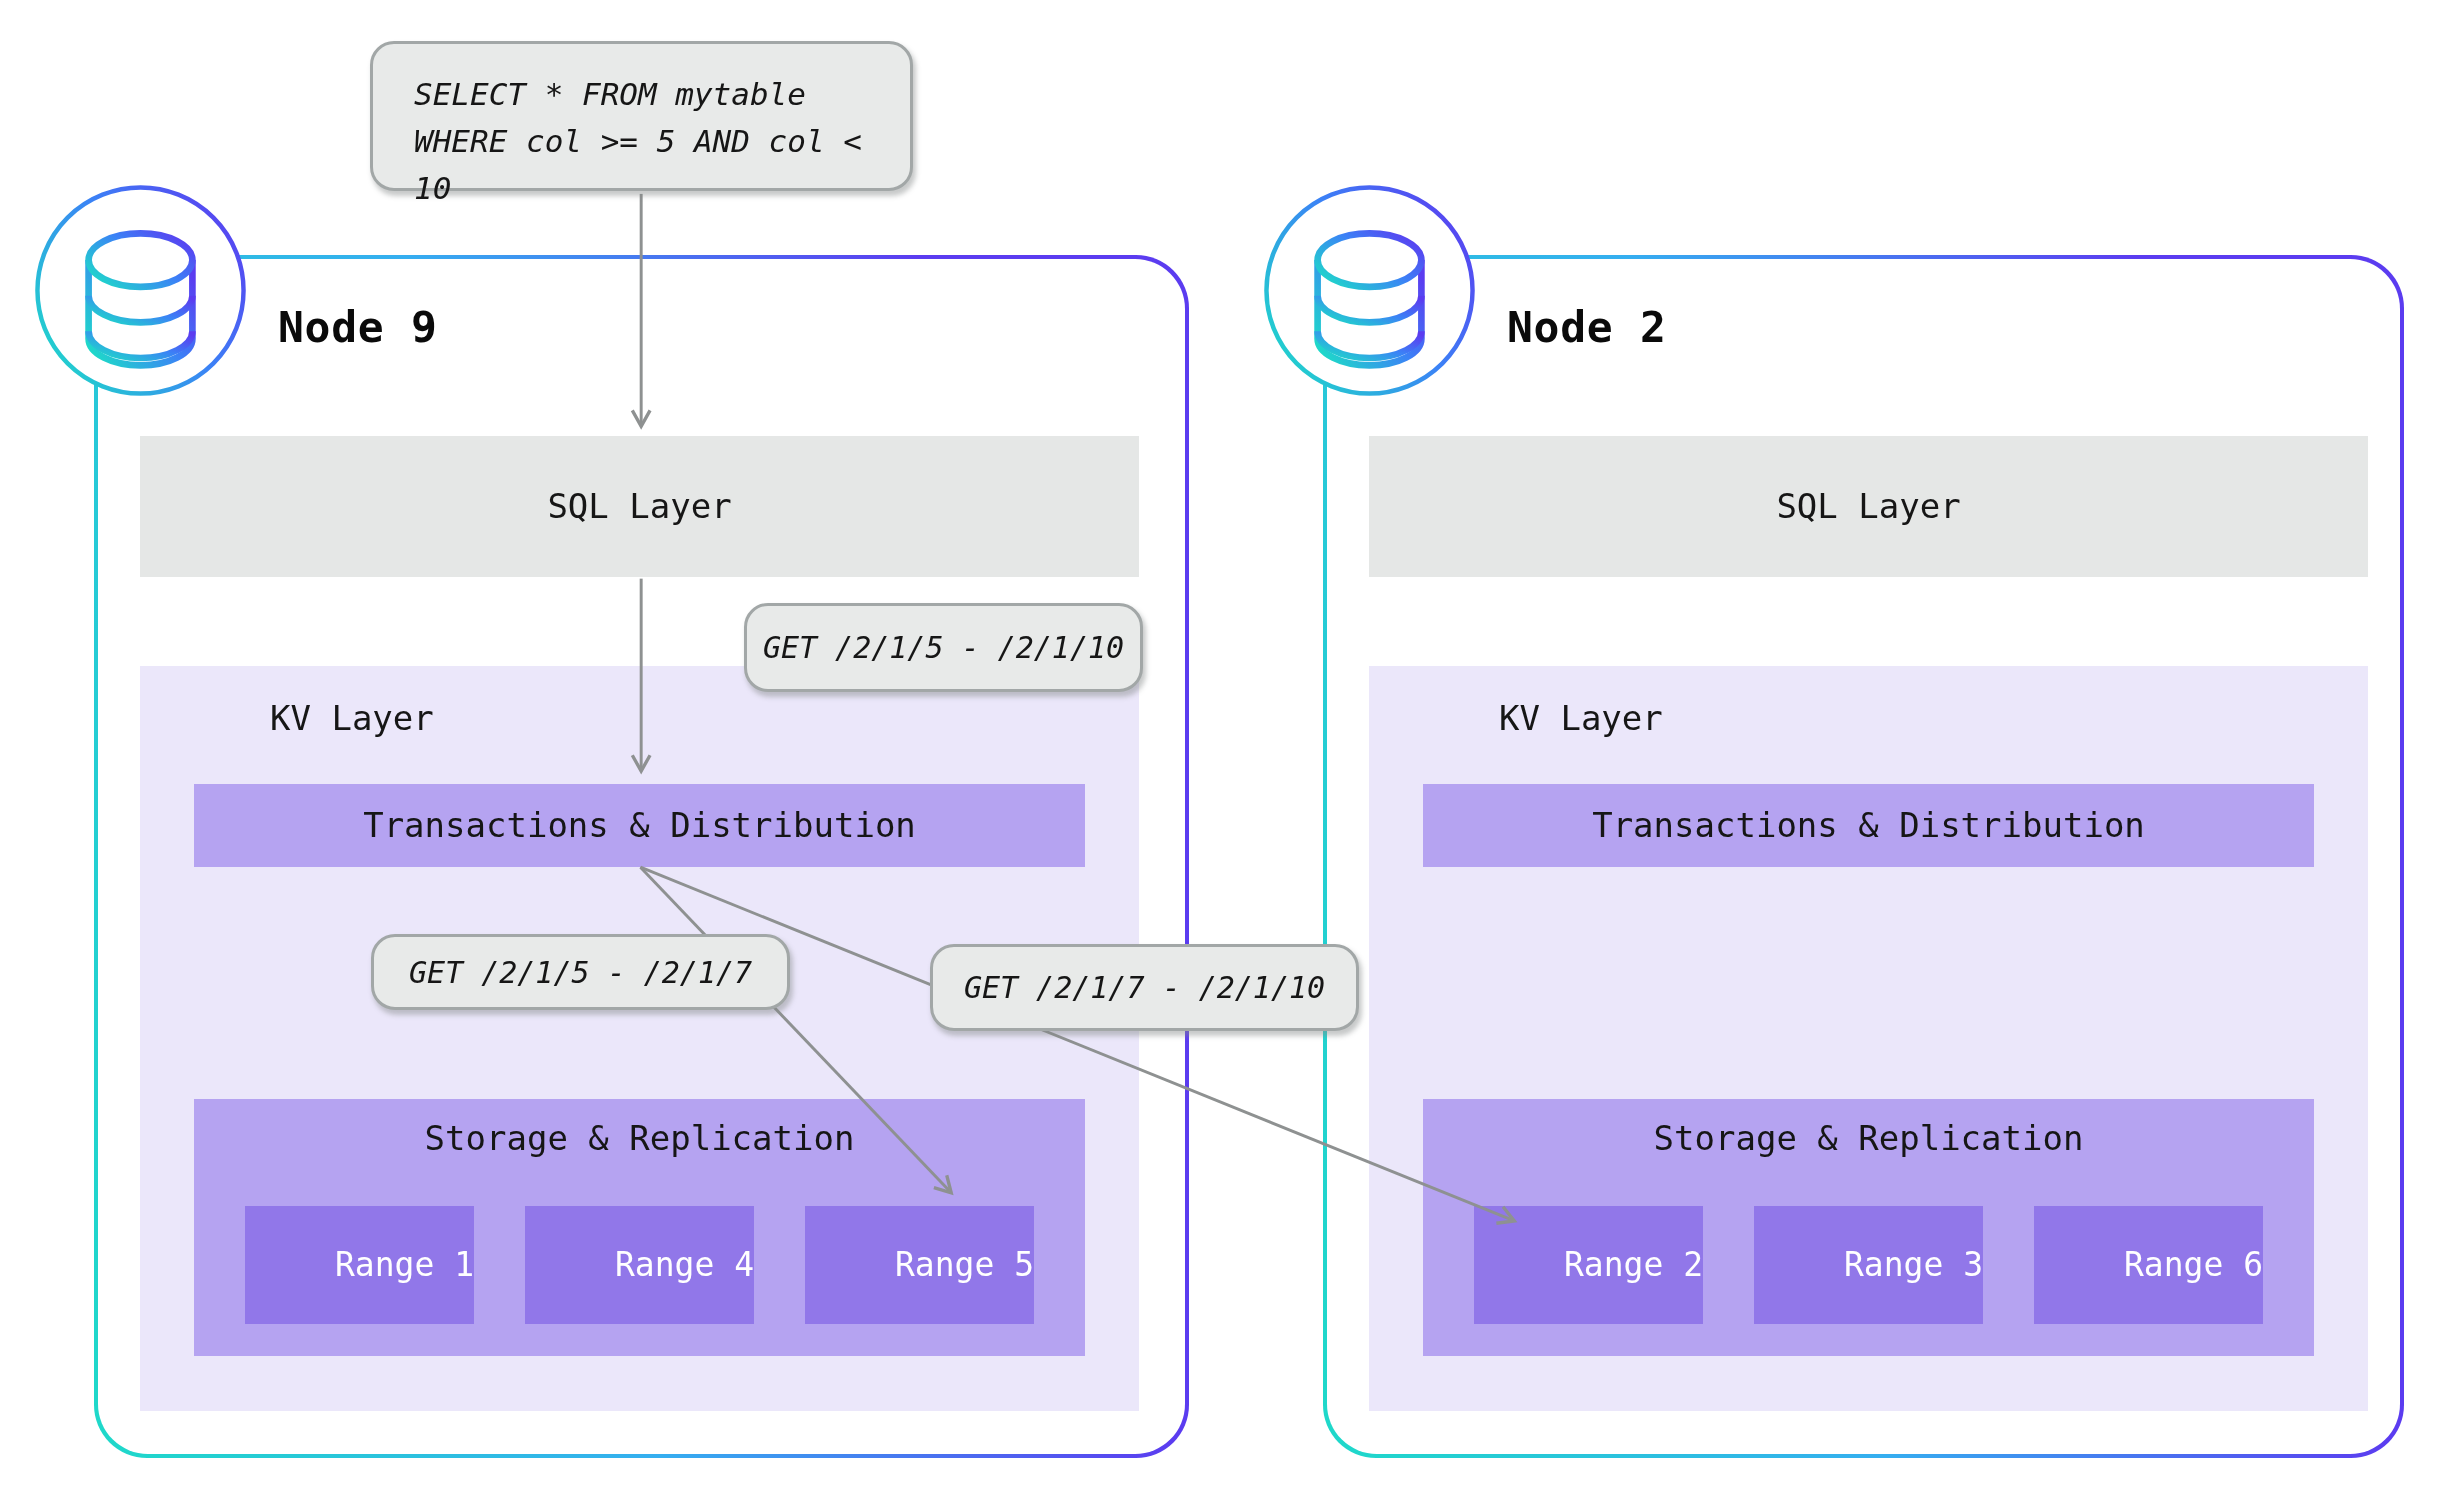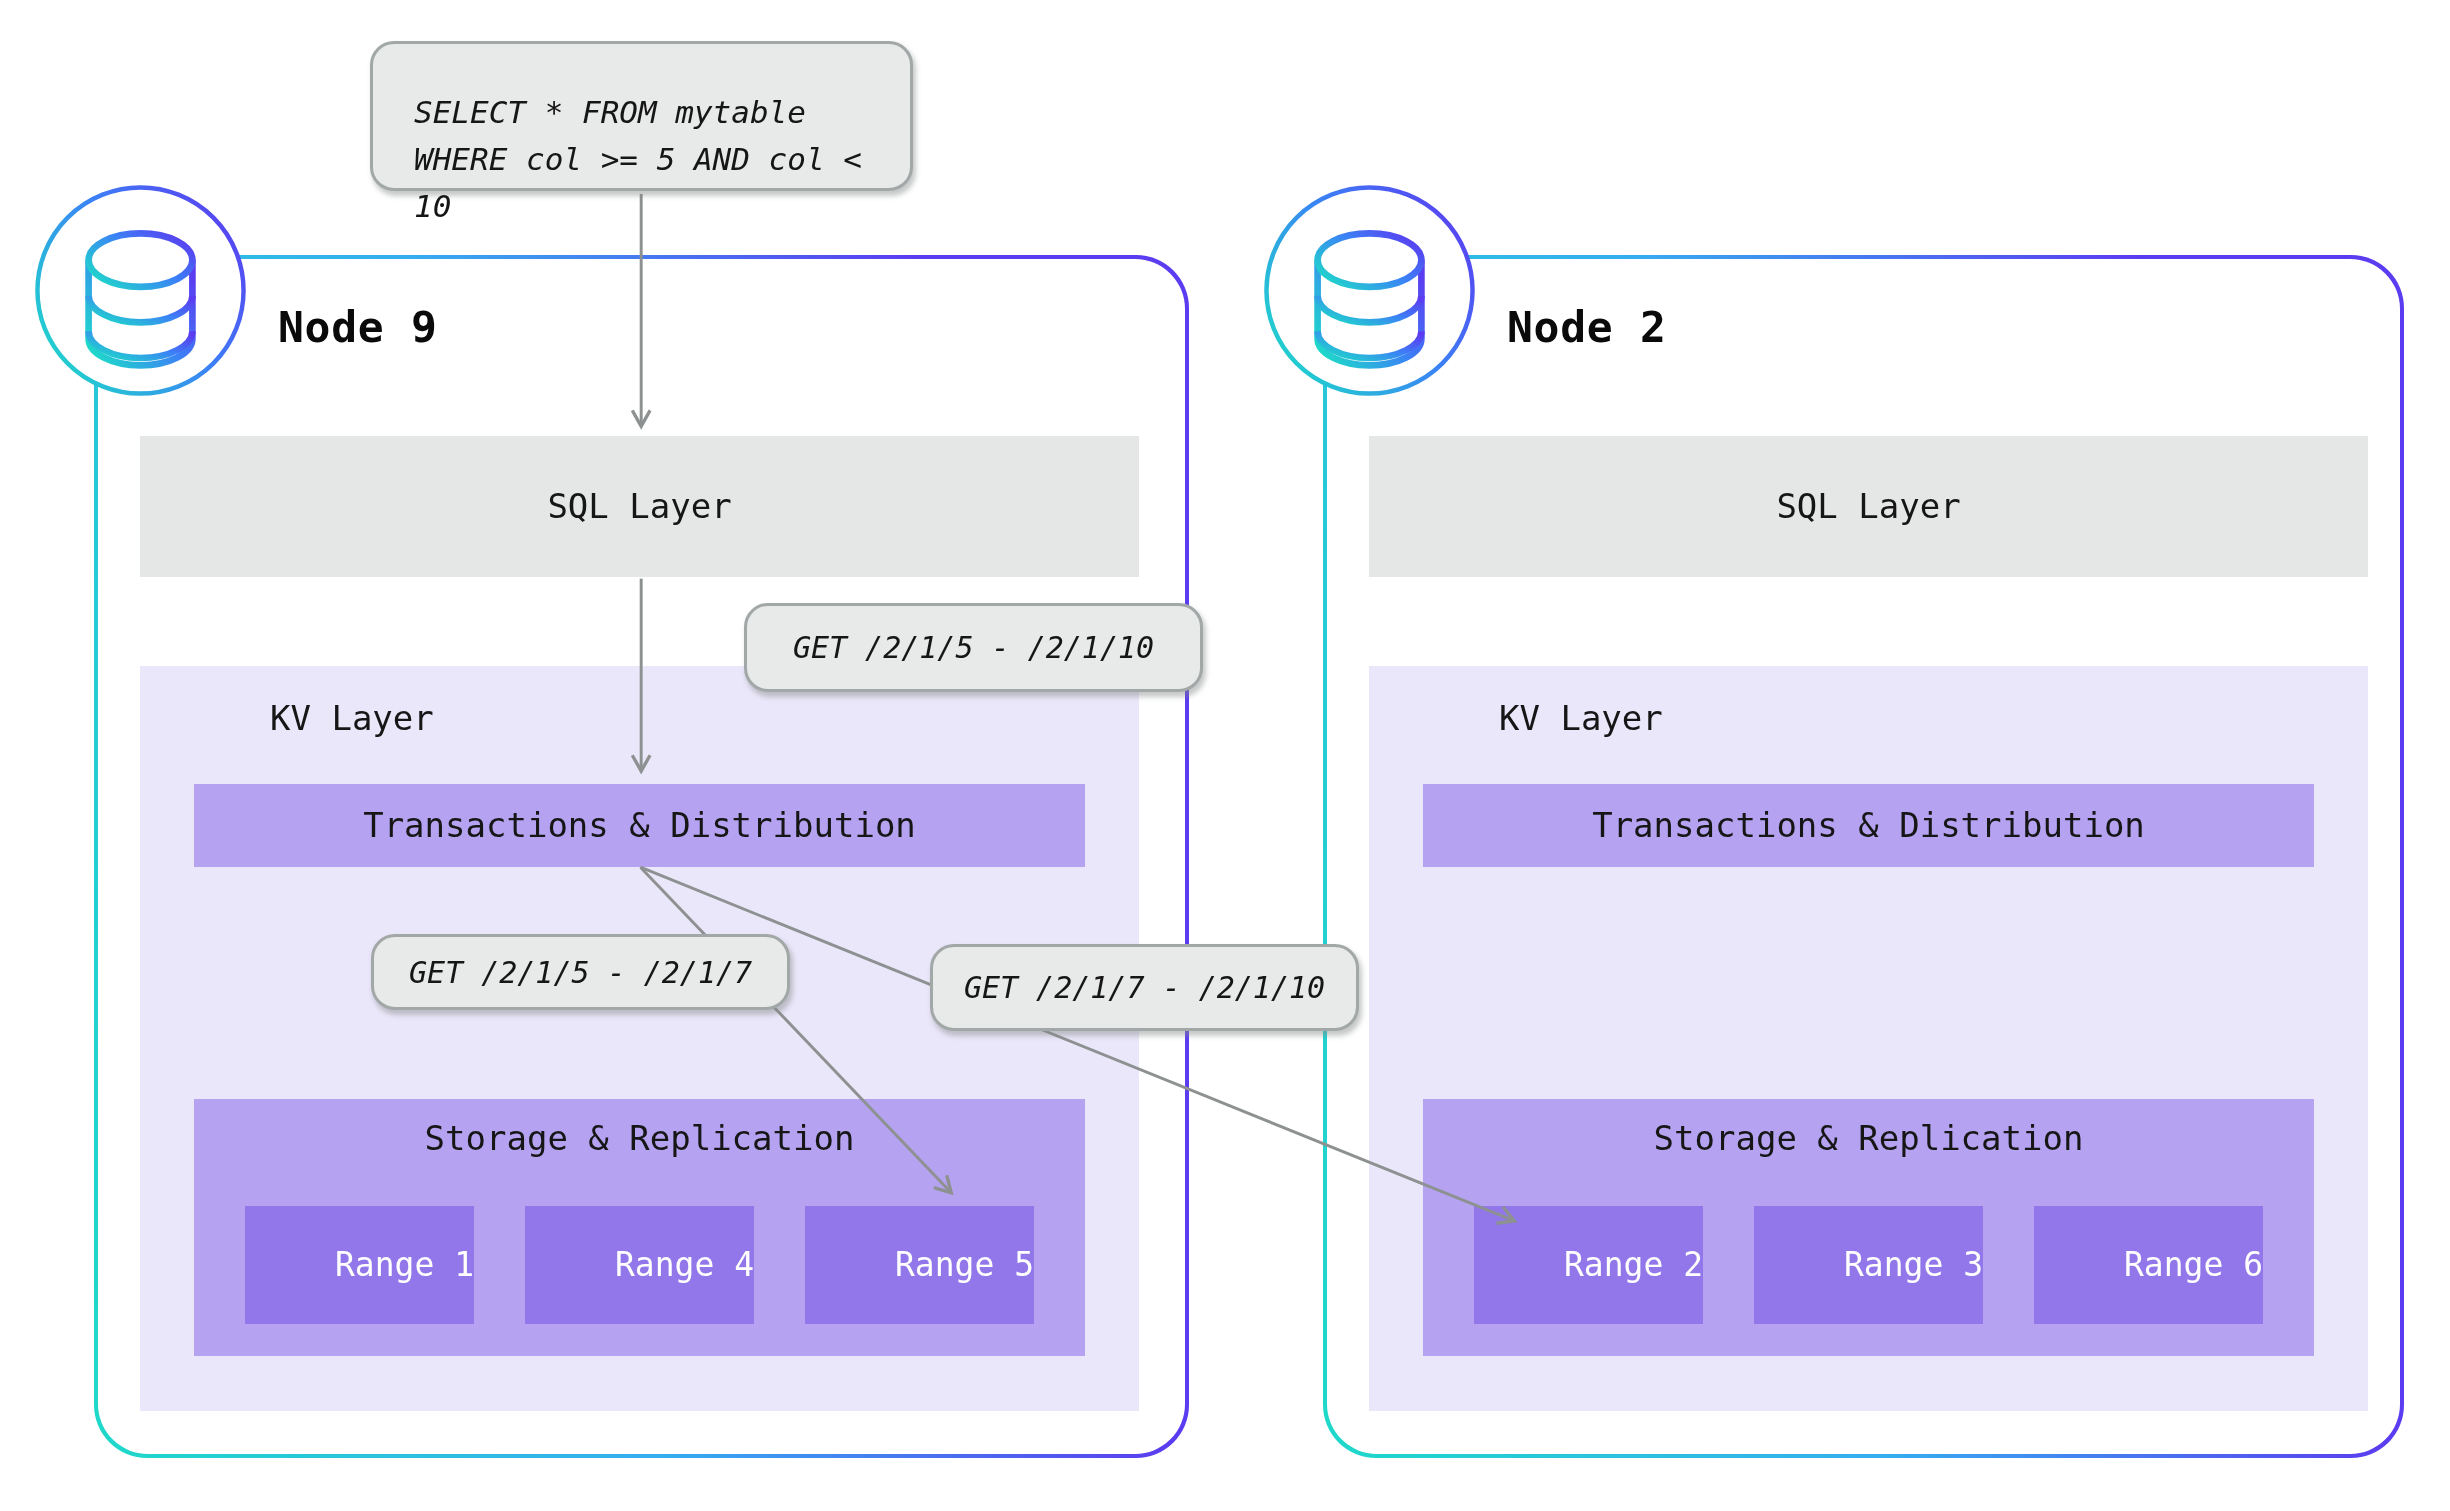--- a/index.html
+++ b/index.html
@@ -98,28 +98,28 @@
     box-shadow:2.2px 4.4px 5.2px rgba(130,136,136,.45);
     box-sizing:border-box;
     color:#161616;
     font-style:italic;
     z-index:3;
   }
   .query-box{
     left:370px;top:41px;
     width:543px;height:150px;
     font-size:31px;line-height:47px;
-    padding:45px 0 0 41px;
+    padding:27px 0 0 41px;
   }
   .get-label{
     display:flex;align-items:center;justify-content:center;
     font-size:30px;
     white-space:nowrap;
   }
-  #get-full {left:744px;top:603px;width:459px;height:89px;}
+  #get-full {left:744px;top:603px;width:399px;height:89px;}
   #get-left {left:371px; top:934px;width:419px;height:76px;}
   #get-right{left:930px;top:944px;width:429px;height:87px;}
   
   .arrows{
     position:absolute;left:0;top:0;
     width:2450px;height:1511px;
     z-index:2;
     pointer-events:none;
   }
 </style>

